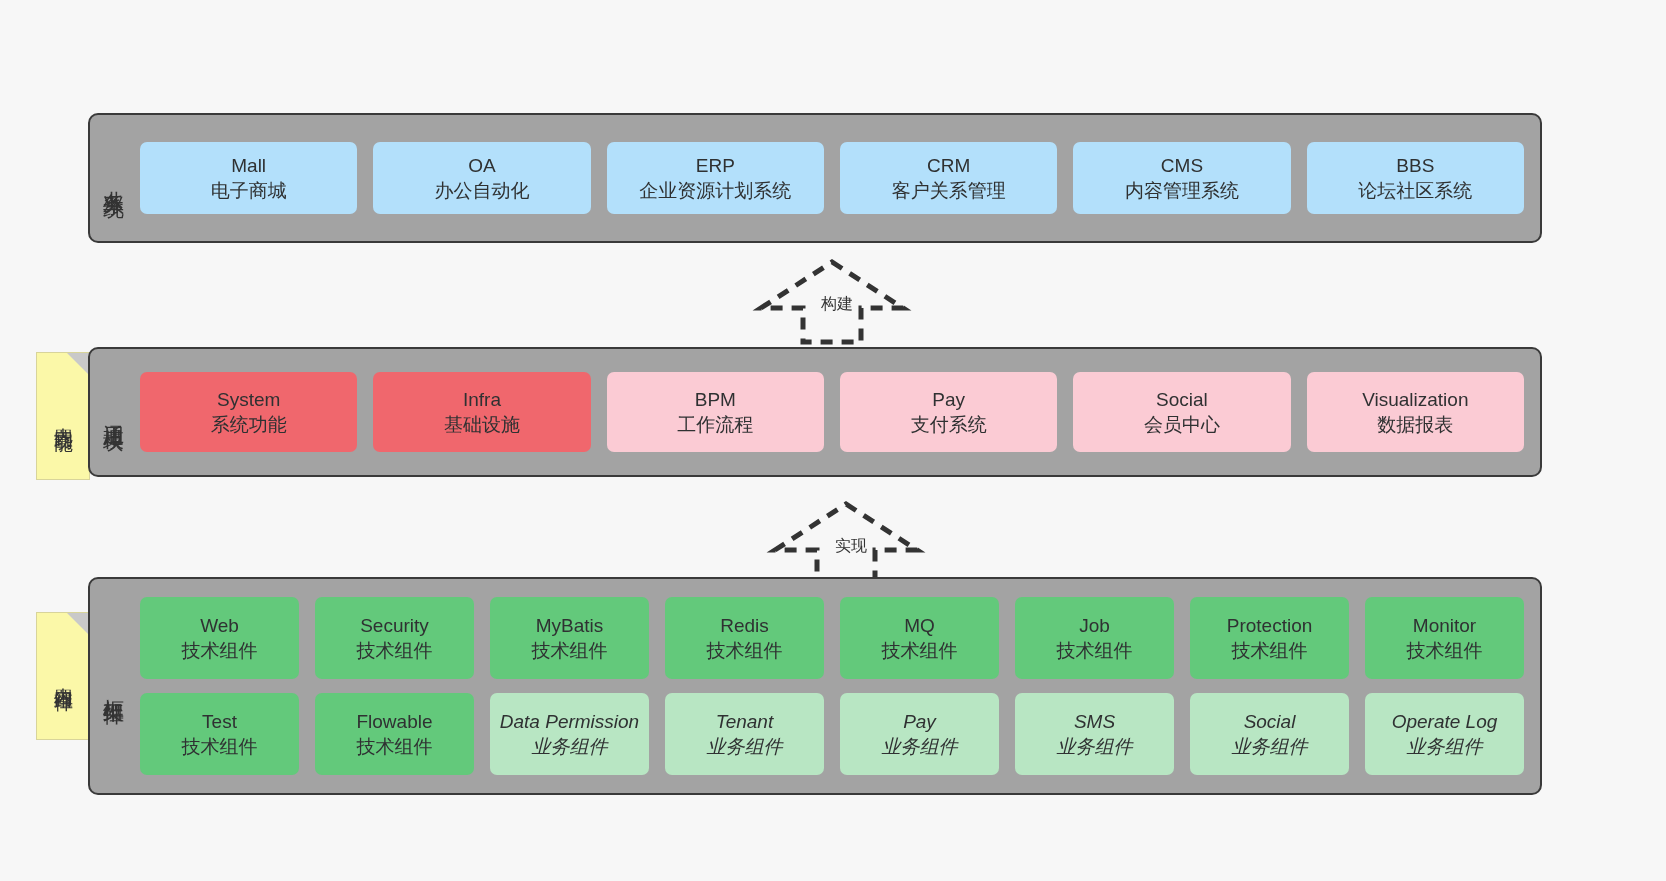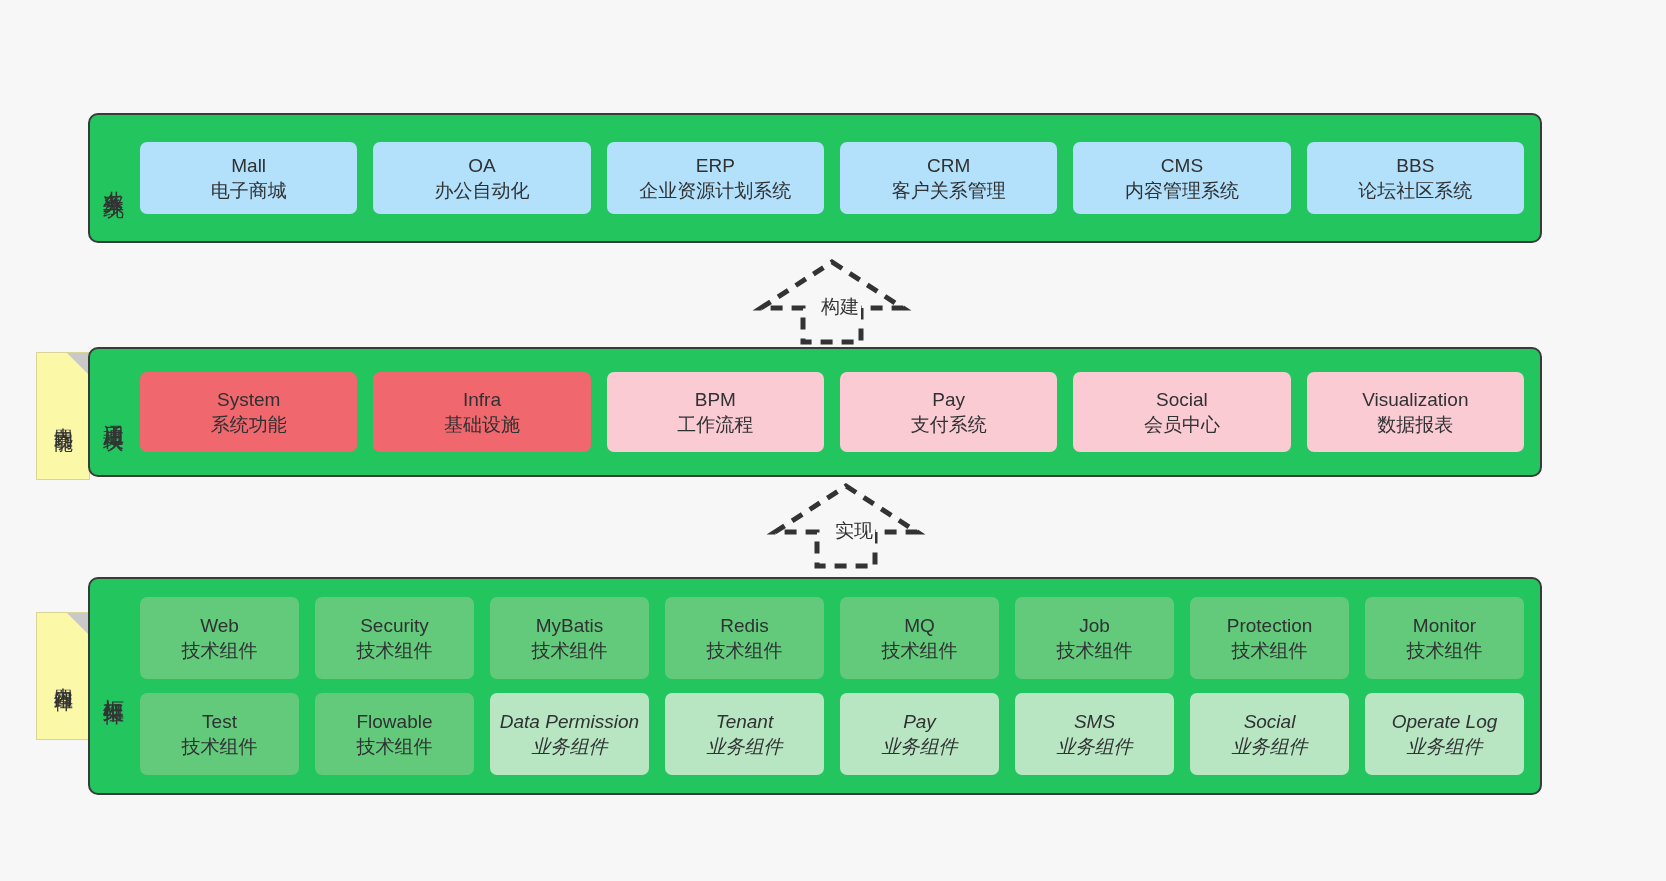--- a/index.html
+++ b/index.html
@@ -17,21 +17,21 @@
   }
   #canvas {
     position: relative;
     width: 1666px;
     height: 881px;
   }
 
   
   .layer {
     position: absolute;
-    background: #22c55e;
+    background: #a3a3a3;
     border: 2px solid #3a3a3a;
     border-radius: 10px;
     box-sizing: border-box;
     display: flex;
     align-items: stretch;
   }
   .layer-title {
     flex: 0 0 auto;
     width: 46px;
     display: flex;
@@ -129,29 +129,29 @@
   #note-framework { left: 36px; top: 612px; height: 128px; }
 
   
   .arrow {
     position: absolute;
     user-select: none;
   }
   .arrow svg { display: block; overflow: visible; }
   .arrow-label {
     position: absolute;
-    font-size: 19px;
+    font-size: 16px;
     color: #333333;
     background: #f7f7f7;
     padding: 0 2px;
     white-space: nowrap;
   }
   #arrow-build  { left: 757px; top: 258px; width: 150px; height: 86px; }
   #arrow-build .arrow-label  { left: 62px; top: 36px; }
-  #arrow-impl   { left: 771px; top: 482px; width: 150px; height: 86px; }
+  #arrow-impl   { left: 771px; top: 500px; width: 150px; height: 86px; }
   #arrow-impl .arrow-label   { left: 62px; top: 36px; }
 </style>
 </head>
 <body>
 
 <div id="canvas">
 
   <div class="layer" id="layer-business">
     <div class="layer-title">业务系统</div>
     <div class="layer-body">

